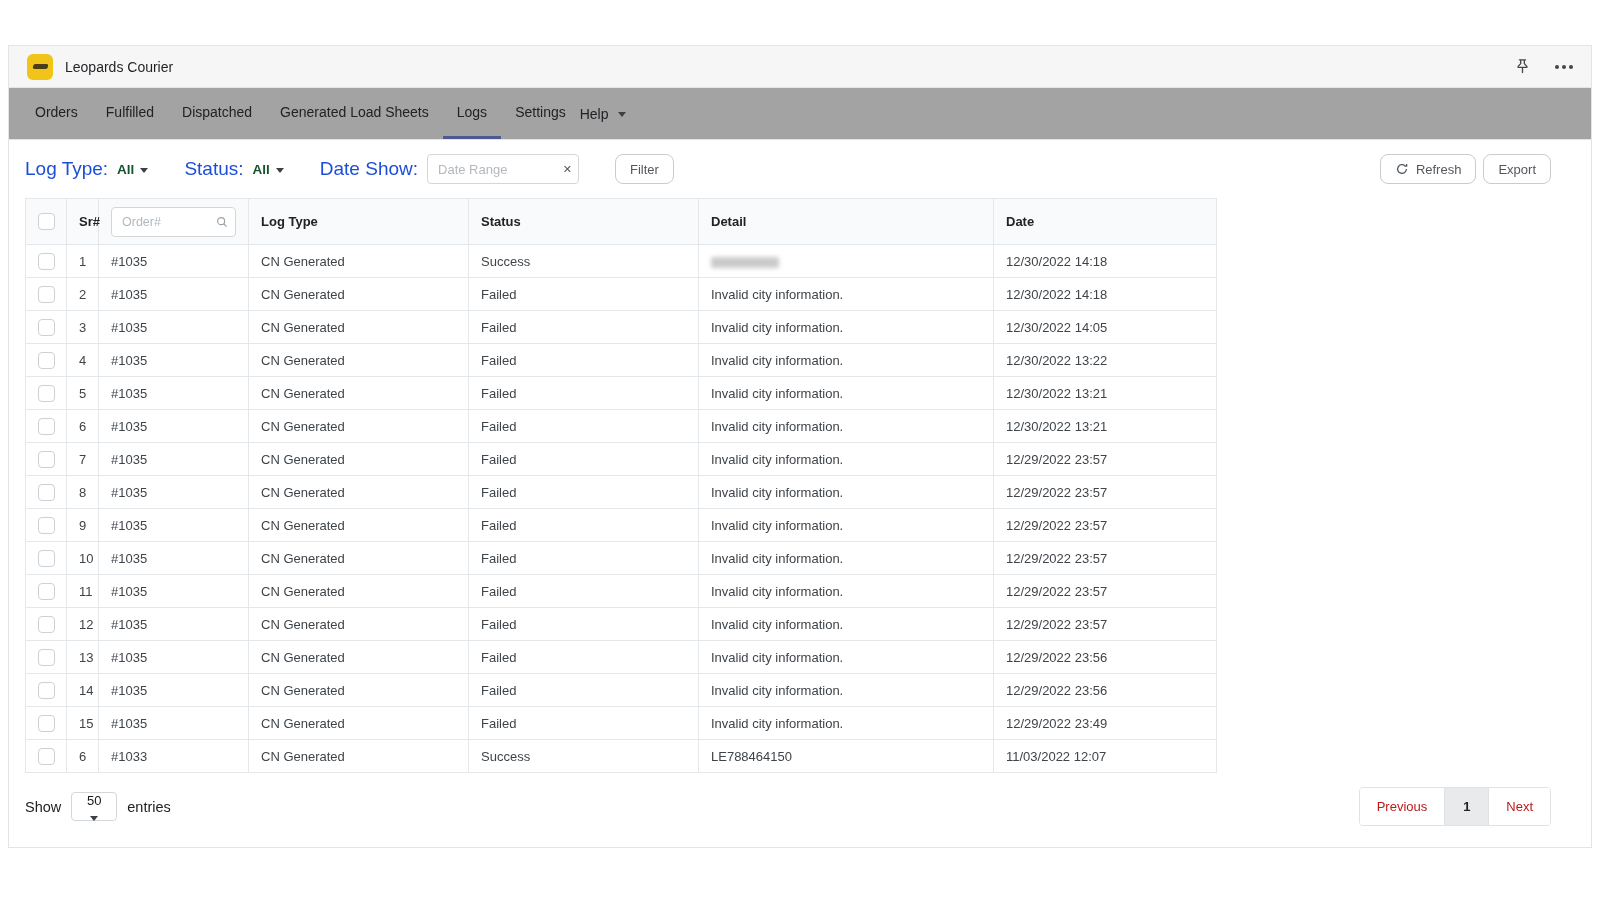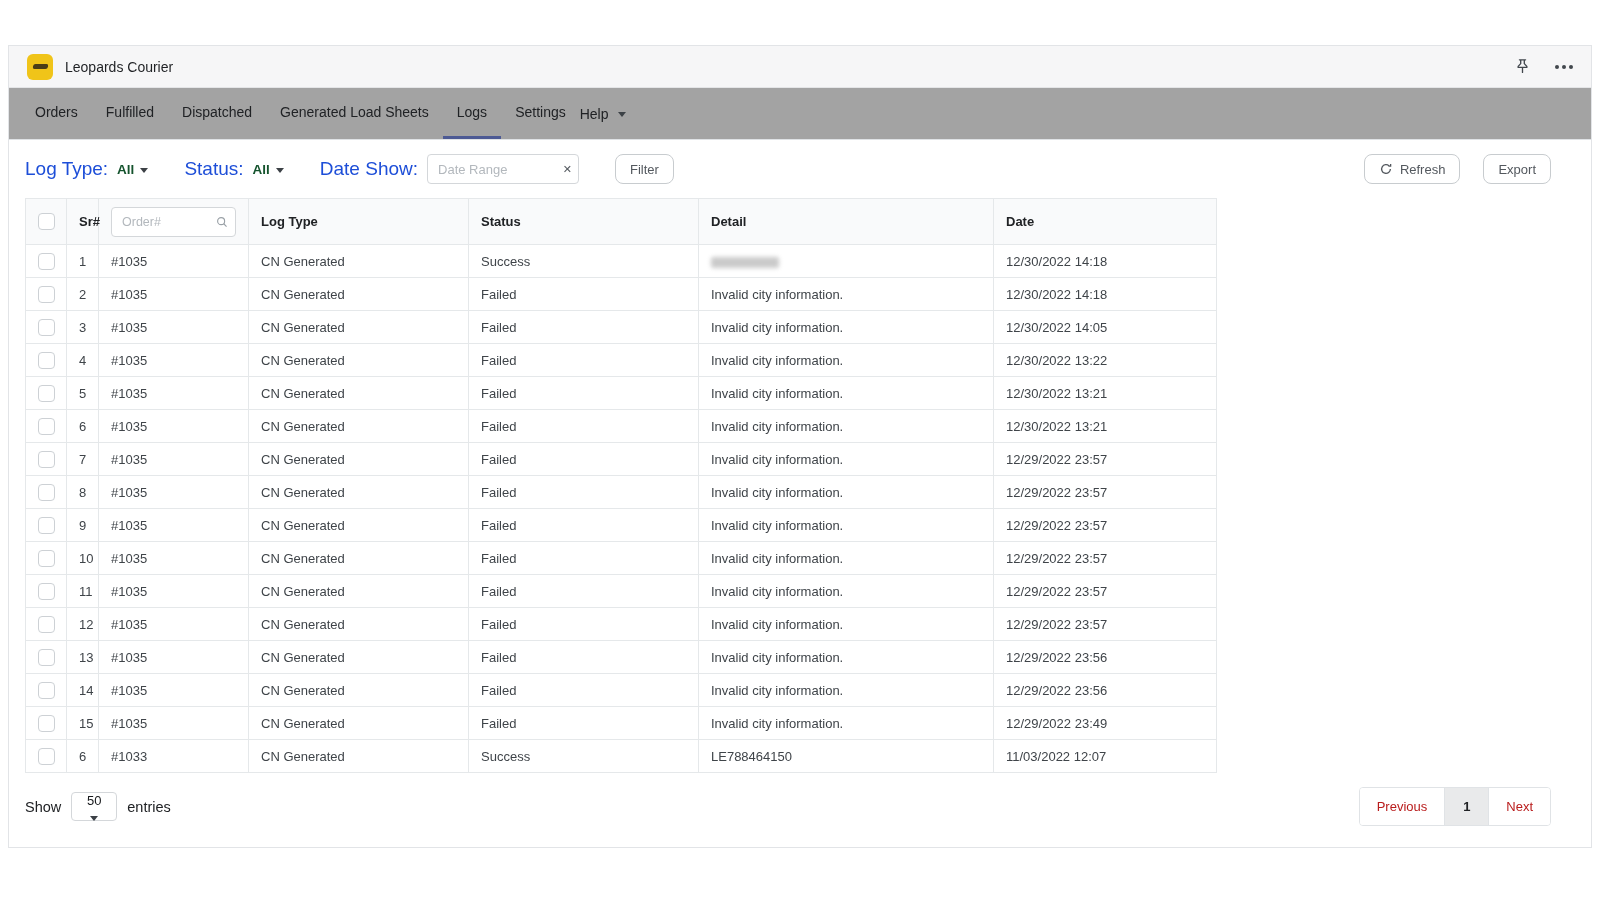--- a/index.html
+++ b/index.html
@@ -43,21 +43,21 @@
   .fselect { background:none; border:none; cursor:pointer; display:flex; align-items:center; gap:6px;
     font-size:13.5px; font-weight:bold; color:#14532d; font-family:inherit; }
   .date-wrap { position:relative; display:inline-block; }
   .date-input { width:152px; height:30px; border:1px solid #d4d7da; border-radius:4px;
     padding:0 28px 0 10px; font-size:13px; color:#3c4146; font-family:inherit; background:#fff; }
   .date-input::placeholder { color:#b3b8bd; }
   .clear-x { position:absolute; right:7px; top:50%; transform:translateY(-50%); background:none; border:none;
     cursor:pointer; font-size:11px; color:#54595f; font-family:inherit; }
   .btn { height:30px; padding:0 14px; background:#ffffff; border:1px solid #c8cccf; border-radius:8px;
     font-size:13px; color:#53585e; display:inline-flex; align-items:center; gap:7px; cursor:pointer; font-family:inherit; }
-  .filter-right { display:flex; gap:23px; }
+  .filter-right { display:flex; gap:7px; }
 
   
   .log-table { margin-left:16px; width:1191px; border-collapse:collapse; table-layout:fixed; }
   .log-table th, .log-table td { border:1px solid #e5e8ea; }
   .log-table thead th { background:#f9fafb; height:46px; font-size:13px; font-weight:bold;
     color:#202225; text-align:left; padding:0 12px; }
   .log-table tbody td { height:33px; font-size:13px; color:#3f4449; padding:0 12px; background:#fff; }
   th.c-check, td.c-check { text-align:center; padding:0; }
   th.c-sr, td.c-sr { text-align:center; padding:0 4px; }
   .checkbox { display:inline-block; width:17px; height:17px; border:1px solid #cdd1d5; border-radius:4px;

